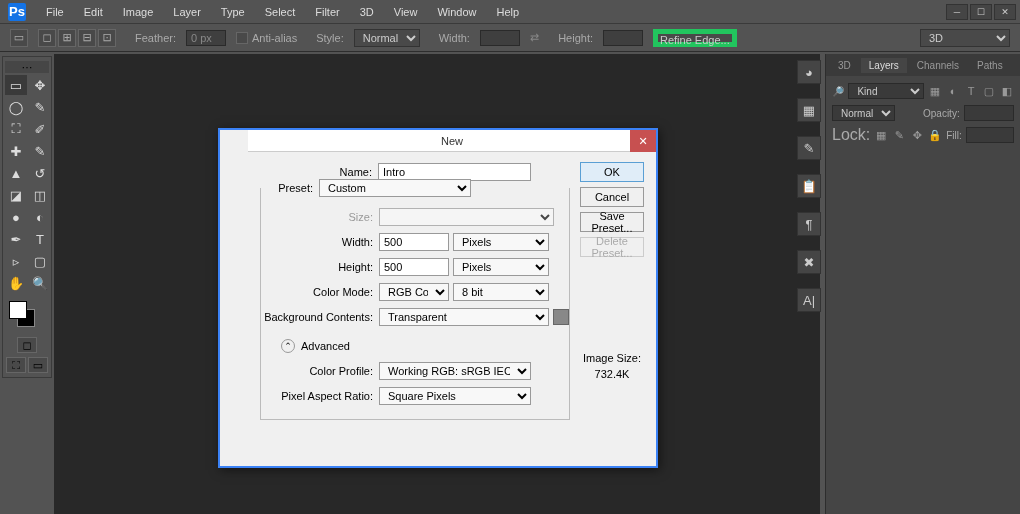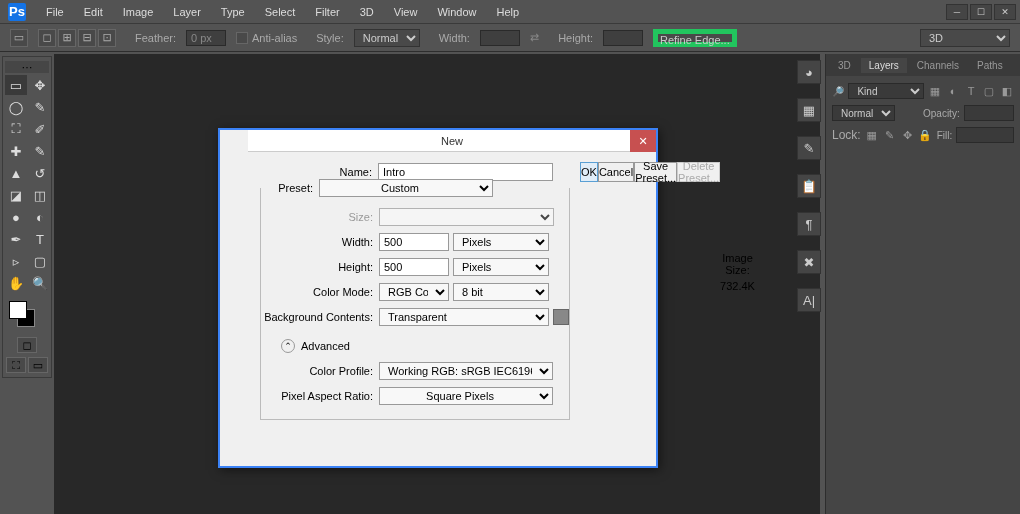--- a/index.html
+++ b/index.html
@@ -46,34 +46,34 @@
 .panel-tab.active { background: #454545; color: #ddd; }
 .panel-body { padding: 6px; color: #aaa; }
 .panel-row { display: flex; align-items: center; gap: 4px; margin-bottom: 4px; height: 18px; }
 .panel-input { background: #3a3a3a; border: 1px solid #2a2a2a; color: #ccc; height: 16px; padding: 0 4px; flex: 1; font-size: 10px; }
 .panel-icon { width: 14px; height: 14px; color: #999; display: flex; align-items: center; justify-content: center; font-size: 11px; }
 .dialog { position: absolute; left: 218px; top: 128px; width: 440px; height: 340px; background: #f0f0f0; border: 2px solid #3b82f6; box-shadow: 2px 2px 10px rgba(0,0,0,0.5); padding-left: 28px; }
 .dialog-title { height: 22px; background: #fff; display: flex; align-items: center; justify-content: center; color: #333; border-bottom: 1px solid #ccc; position: relative; }
 .dialog-close { position: absolute; right: 0; top: 0; width: 26px; height: 22px; background: #c75050; color: #fff; display: flex; align-items: center; justify-content: center; cursor: pointer; }
 .dialog-body { padding: 10px 12px; display: flex; }
 .dialog-left { flex: 1; }
-.dialog-right { width: 88px; display: flex; flex-direction: row; padding-left: 10px; }
+.dialog-right { width: 88px; display: flex; flex-direction: column; gap: 5px; padding-left: 10px; }
 .dlg-btn { height: 20px; background: #f0f0f0; border: 1px solid #999; color: #000; cursor: pointer; display: flex; align-items: center; justify-content: center; font-size: 11px; }
 .dlg-btn.primary { border: 1px solid #5a9fd4; background: #e0edf8; }
 .dlg-btn.disabled { color: #aaa; border-color: #ccc; cursor: default; }
 .image-size { margin-top: 90px; text-align: center; color: #000; }
 
 .form-row { display: flex; align-items: center; margin-bottom: 5px; height: 20px; }
 .form-label { width: 118px; text-align: right; color: #000; padding-right: 6px; }
 .form-label.dim { color: #999; }
 .form-input { height: 18px; border: 1px solid #999; background: #fff; padding: 0 4px; width: 70px; color: #000; font-size: 11px; }
-.form-input.wide { width: 175px; }
+.form-input.wide { width: 153px; }
 .form-select { height: 18px; border: 1px solid #999; background: #f8f8f8; padding: 0 4px; color: #000; font-size: 11px; }
 .form-select.unit { width: 96px; margin-left: 4px; }
-.form-select.wide { width: 174px; text-align: center; }
+.form-select.wide { width: 152px; }
 .form-select.med { width: 70px; }
 .fieldset { border-left: 1px solid #bbb; border-bottom: 1px solid #bbb; border-right: 1px solid #bbb; margin-top: 6px; padding: 8px 0 8px 0; position: relative; }
 .fieldset-inner { padding-top: 4px; }
 .adv-row { display: flex; align-items: center; margin: 12px 0 8px 20px; color: #000; gap: 6px; }
 .adv-chevron { width: 14px; height: 14px; border: 1px solid #999; border-radius: 7px; display: flex; align-items: center; justify-content: center; font-size: 9px; }
 .color-swatch { width: 16px; height: 16px; background: #888; border: 1px solid #666; margin-left: 4px; }
 </style>
 </head>
 <body>
 
@@ -187,21 +187,21 @@
       <span class="panel-icon">T</span>
       <span class="panel-icon">▢</span>
       <span class="panel-icon">◧</span>
     </div>
     <div class="panel-row">
       <select class="panel-input" style="width:70px;"><option>Normal</option></select>
       <span style="font-size:10px;margin-left:24px;">Opacity:</span>
       <input class="panel-input" style="width: 34px;">
     </div>
     <div class="panel-row">
-      <span style="font-size:12px;">Lock:</span>
+      <span style="font-size:16px;">Lock:</span>
       <span class="panel-icon">▦</span>
       <span class="panel-icon">✎</span>
       <span class="panel-icon">✥</span>
       <span class="panel-icon">🔒</span>
       <span style="margin-left:auto;font-size:10px;">Fill:</span>
       <input class="panel-input" style="width: 34px;">
     </div>
   </div>
 </div>
 

